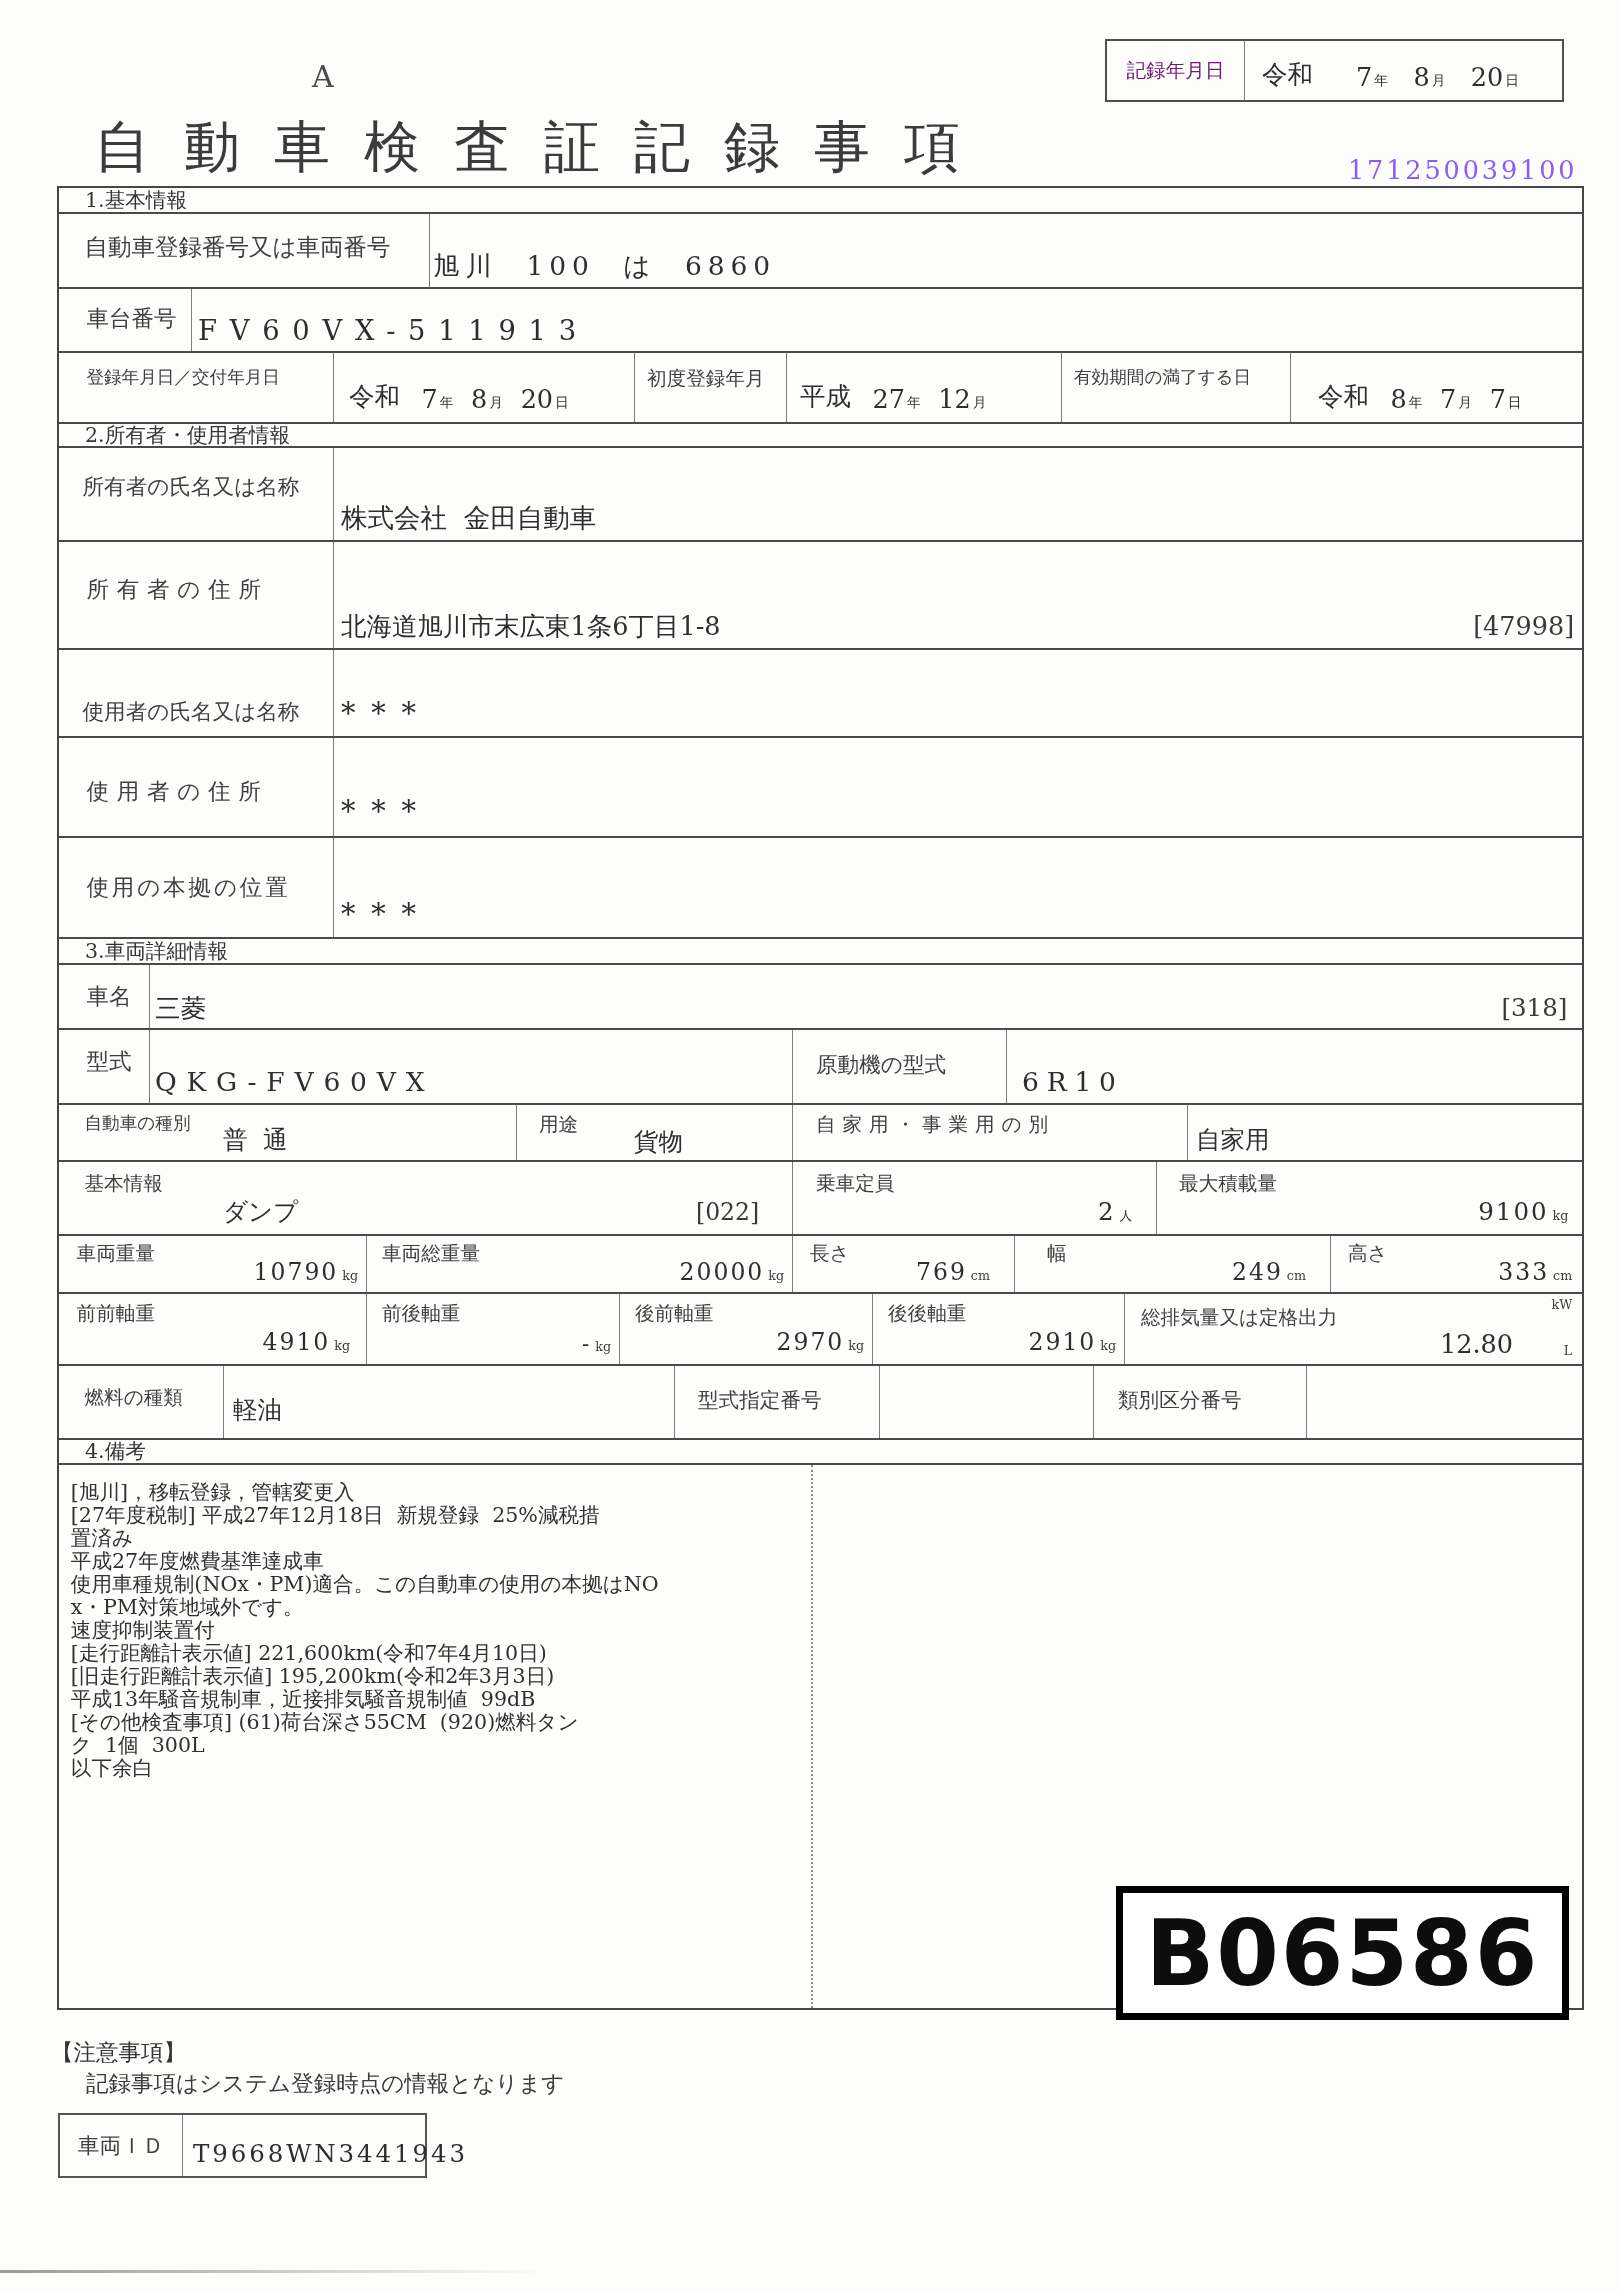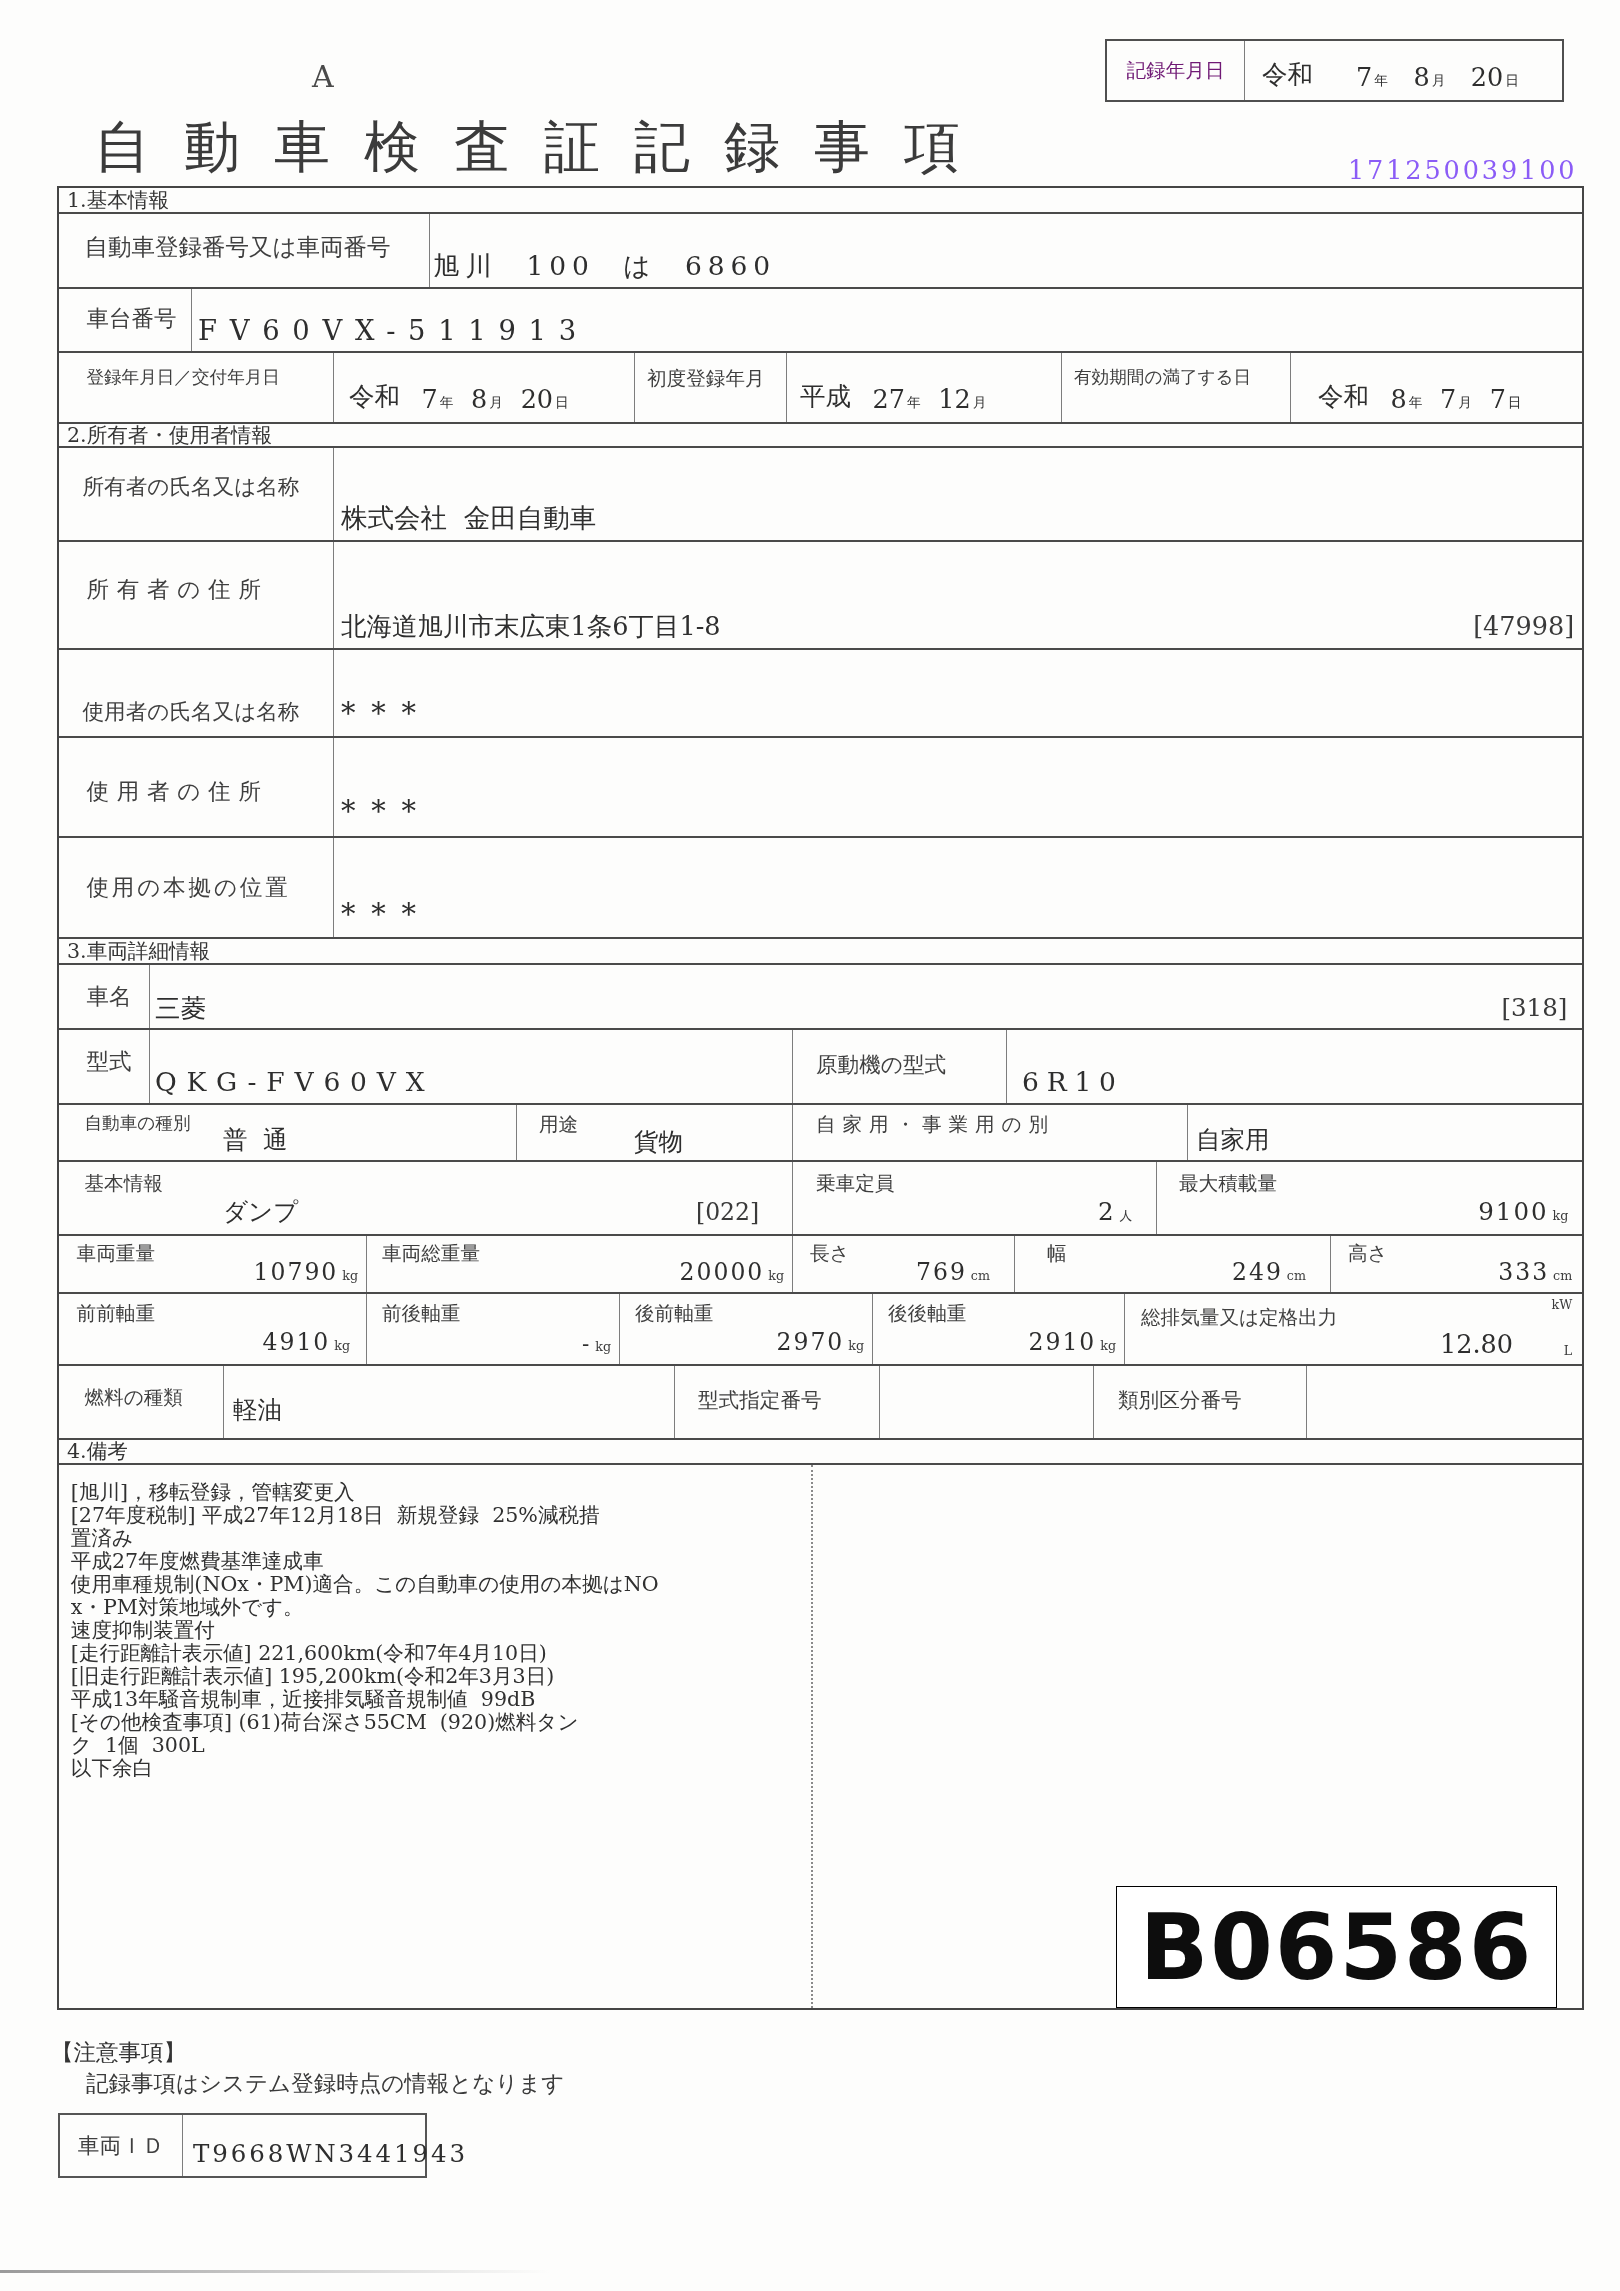--- a/index.html
+++ b/index.html
@@ -16,21 +16,21 @@
   .lbl{position:absolute;color:#3f3f3f;white-space:pre;line-height:1.1;}
   .val{position:absolute;color:#2e2e2e;white-space:pre;line-height:1.1;}
   .code{position:absolute;color:#3a3a3a;white-space:pre;line-height:1.1;}
   .vline{position:absolute;top:0;bottom:0;width:1px;background:#7d7d7d;}
   .tbl{
     position:absolute;left:57px;top:186px;width:1523px;
     border:2px solid #454545;background:transparent;box-sizing:content-box;
   }
   .row{position:relative;border-bottom:2px solid #4a4a4a;box-sizing:border-box;}
   .row:last-child{border-bottom:none;}
-  .hdrband{display:flex;align-items:center;padding-left:8px;font-size:20.6px;color:#343434;}
+  .hdrband{display:flex;align-items:center;padding-left:26px;font-size:20.6px;color:#343434;}
   .title{
     position:absolute;left:94px;top:110px;
     font-size:56px;color:#3b3b3b;letter-spacing:34px;white-space:nowrap;
   }
   .corner-a{position:absolute;left:312px;top:59px;font-size:30px;color:#4a4a4a;}
   .docnum{position:absolute;left:1348px;top:155px;font-size:25.5px;letter-spacing:2.9px;color:#8b5cf6;}
   .recbox{
     position:absolute;left:1105px;top:39px;width:455px;height:59px;
     border:2px solid #4f4f4f;
   }
@@ -45,21 +45,21 @@
   .recbox .date .grp{margin-right:25.5px;display:flex;align-items:flex-end;}
   .d3 .grp{margin-right:17.6px;display:flex;align-items:flex-end;}
   .d3 .era{margin-right:21.6px;}
   .unit{font-size:12.7px;margin-left:3.9px;color:#3c3c3c;}
   .num{letter-spacing:2px;}
   .remarks-text{position:absolute;left:11.8px;top:15.7px;font-size:20.6px;line-height:23px;color:#303030;}
   .remark-line{white-space:pre;}
   .dash-divider{position:absolute;left:752px;top:0;bottom:0;border-left:2px dotted #8a8a8a;}
   .stamp-box{
     position:absolute;left:1057px;top:421px;width:439px;height:120px;
-    background:#ffffff;border:1px solid #000000;
+    background:#ffffff;border:7px solid #000000;
     display:flex;align-items:center;justify-content:center;
   }
   .stamp-text{
     font-family:"DejaVu Sans","Liberation Sans",sans-serif;
     font-weight:800;font-size:90px;color:#0d0d0d;letter-spacing:2px;
   }
   .notes-hdr{position:absolute;left:51px;top:2021px;font-size:22.5px;color:#343434;margin-top:16px;}
   .notes-text{position:absolute;left:86px;top:2068px;font-size:22.5px;color:#3a3a3a;}
   .vid-box{position:absolute;left:58px;top:2113px;width:369px;height:65px;border:2px solid #555;box-sizing:border-box;}
   .vid-box .divider{position:absolute;left:122px;top:0;bottom:0;width:1px;background:#7d7d7d;}

